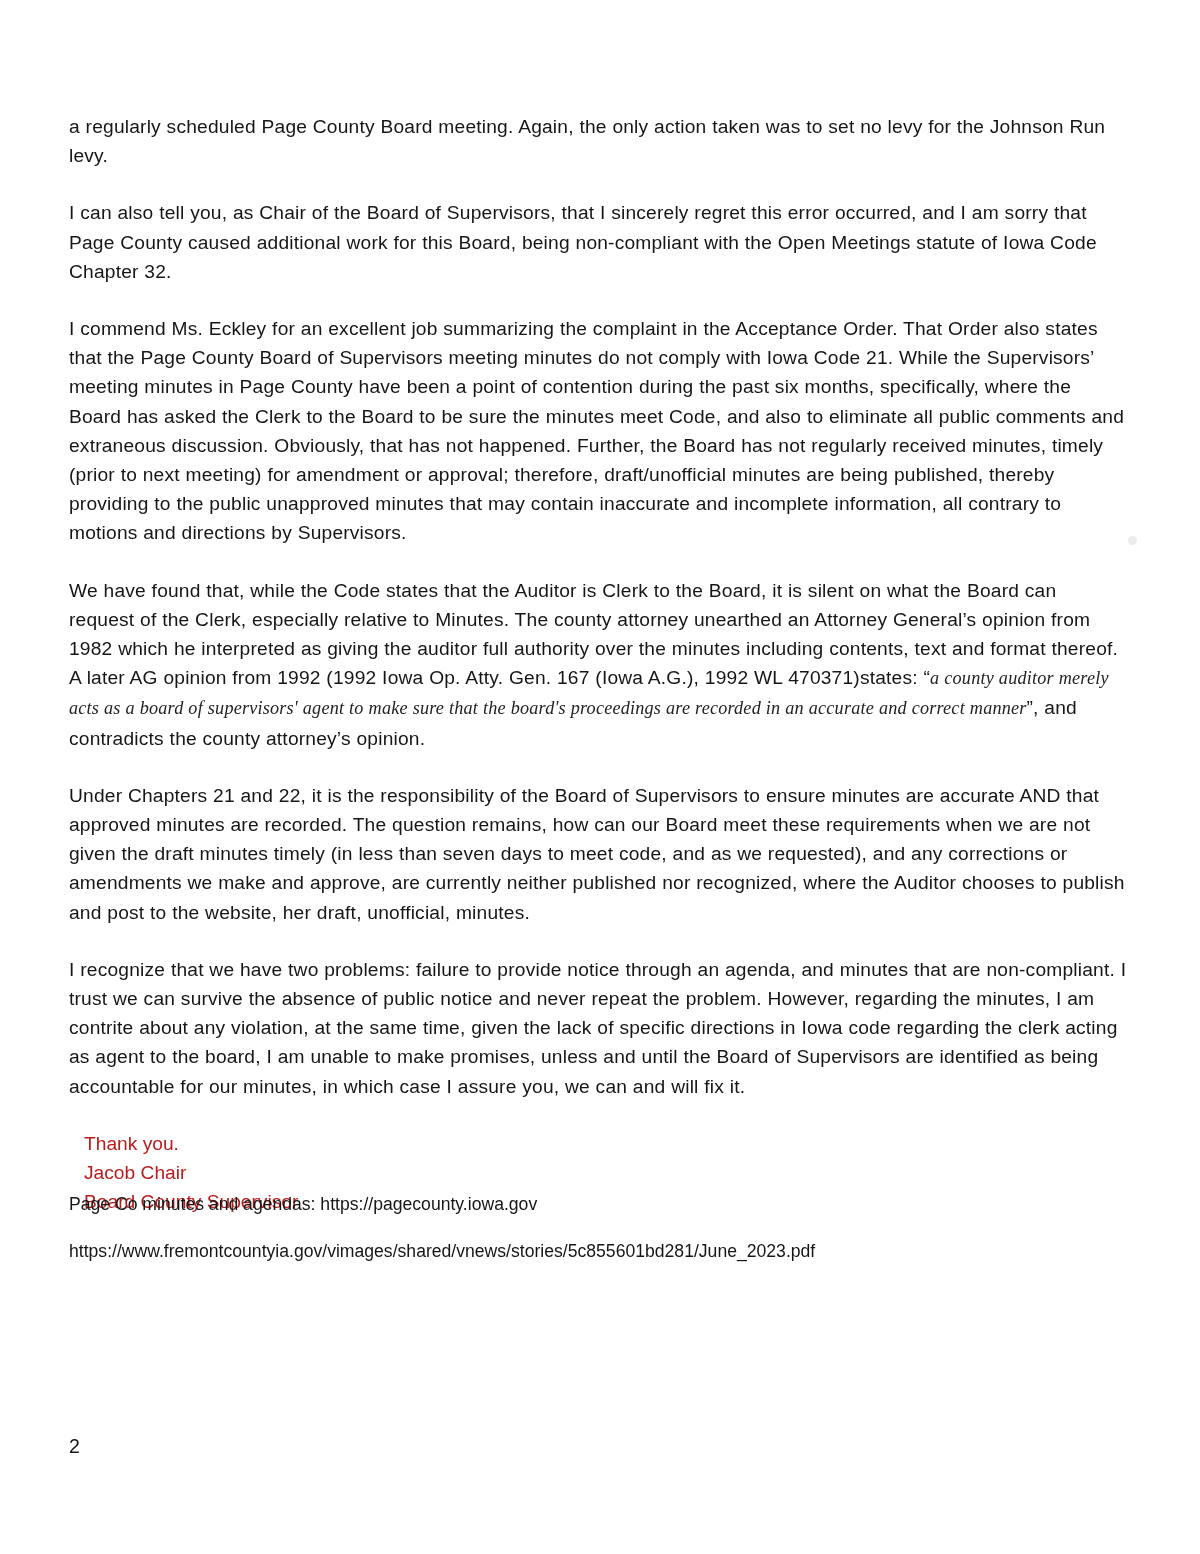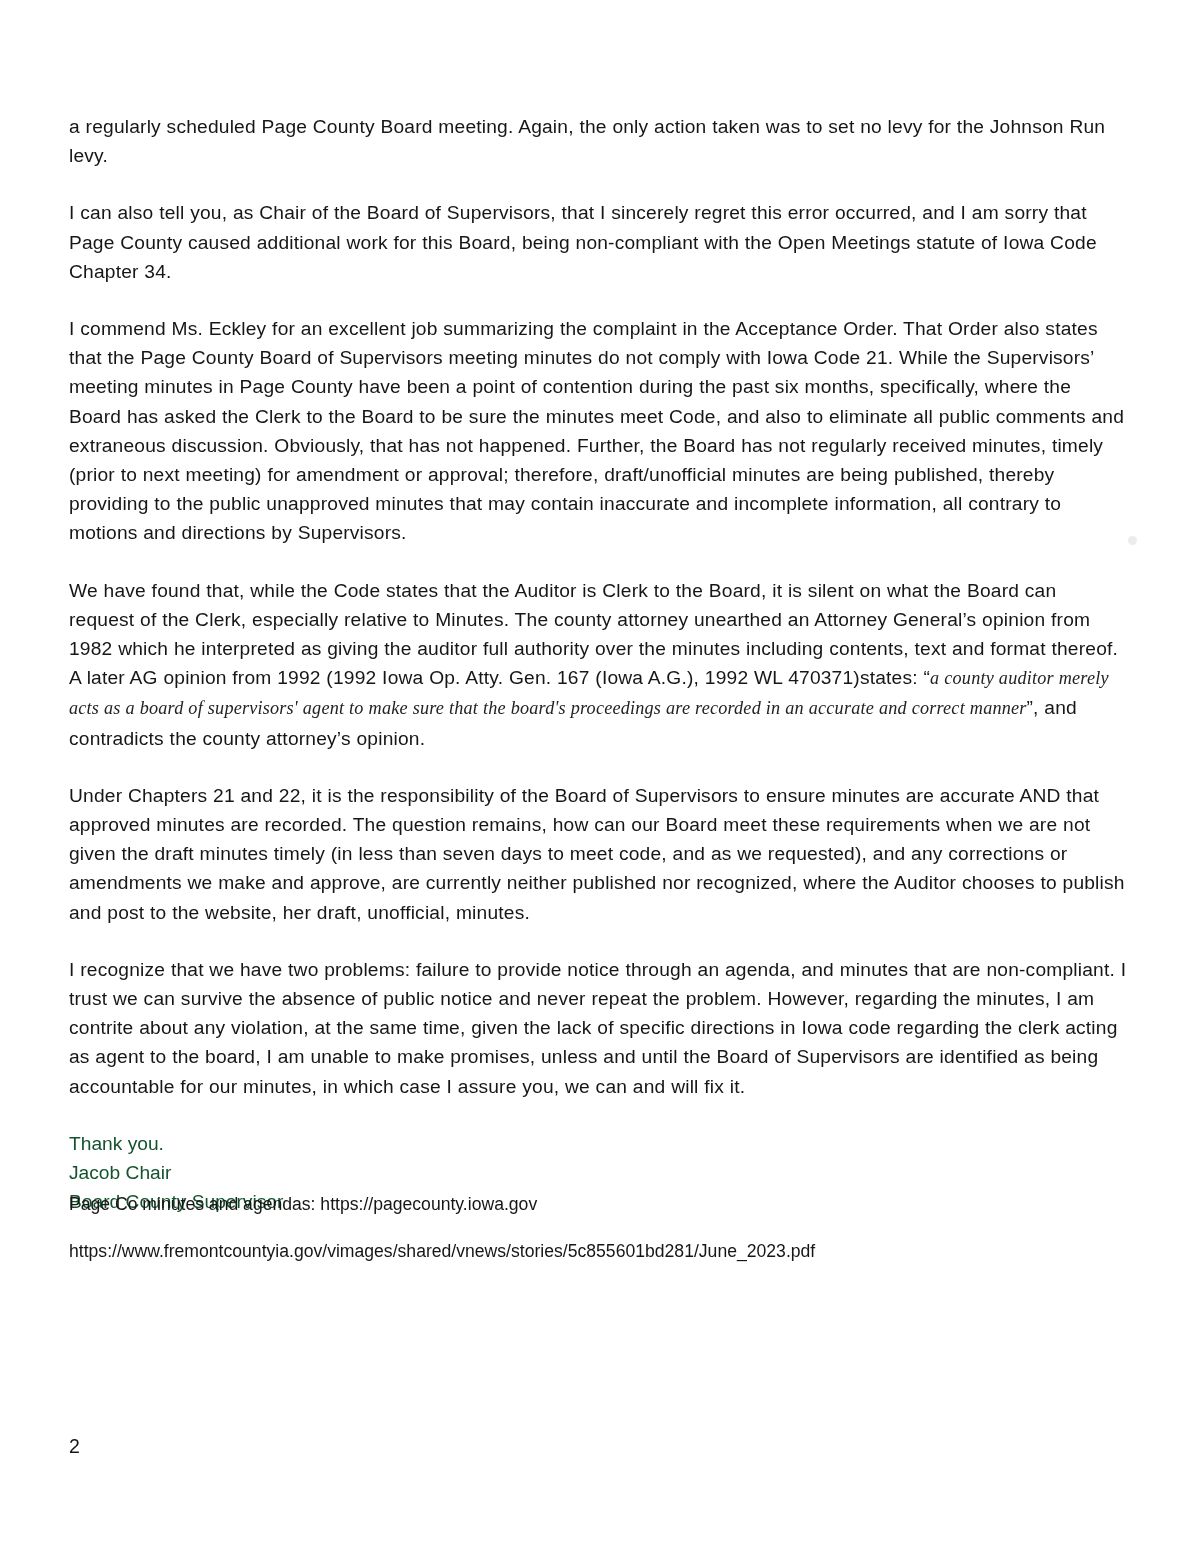--- a/index.html
+++ b/index.html
@@ -43,24 +43,24 @@
   }
 
   .quote-italic {
     font-family: "Liberation Serif", serif;
     font-style: italic;
     font-size: 18.2px;
     color: #222;
   }
 
   .signoff {
-    margin: 0;
+    margin: 15px;
     font-size: 19.2px;
     line-height: 29.2px;
-    color: #14532d;
+    color: #b91c1c;
   }
   .signoff div { white-space: pre; }
 
   .links {
     position: absolute;
     left: 69px;
     top: 1170px;
     width: 1058px;
     font-size: 17.6px;
     line-height: 26px;
@@ -90,21 +90,21 @@
 </style>
 </head>
 <body>
 
 <div class="page">
 
   <div class="content">
 
     <p class="para">a regularly scheduled Page County Board meeting. Again, the only action taken was to set no levy for the Johnson Run levy.</p>
 
-    <p class="para">I can also tell you, as Chair of the Board of Supervisors, that I sincerely regret this error occurred, and I am sorry that Page County caused additional work for this Board, being non-compliant with the Open Meetings statute of Iowa Code Chapter 34.</p>
+    <p class="para">I can also tell you, as Chair of the Board of Supervisors, that I sincerely regret this error occurred, and I am sorry that Page County caused additional work for this Board, being non-compliant with the Open Meetings statute of Iowa Code Chapter 32.</p>
 
     <p class="para">I commend Ms. Eckley for an excellent job summarizing the complaint in the Acceptance Order.  That Order also states that the Page County Board of Supervisors meeting minutes do not comply with Iowa Code 21.  While the Supervisors’ meeting minutes in Page County have been a point of contention during the past six months, specifically, where the Board has asked the Clerk to the Board to be sure the minutes meet Code, and also to eliminate all public comments and extraneous discussion. Obviously, that has not happened.  Further, the Board has not regularly received minutes, timely (prior to next meeting) for amendment or approval; therefore, draft/unofficial minutes are being published, thereby providing to the public unapproved minutes that may contain inaccurate and incomplete information, all contrary to motions and directions by Supervisors.</p>
 
     <p class="para"><span>We have found that, while the Code states that the Auditor is Clerk to the Board, it is silent on what the Board can request of the Clerk, especially relative to Minutes.  The county attorney unearthed an Attorney General’s opinion from 1982 which he interpreted as giving the auditor full authority over the minutes including contents, text and format thereof.  A later AG opinion from 1992 (1992 Iowa Op. Atty. Gen. 167 (Iowa A.G.), 1992 WL 470371)states: “</span><span class="quote-italic">a county auditor merely acts as a board of supervisors' agent to make sure that the board's proceedings are recorded in an accurate and correct manner</span><span>”,  and contradicts the county attorney’s opinion.</span></p>
 
     <p class="para">Under Chapters 21 and 22, it is the responsibility of the Board of Supervisors to ensure minutes are accurate AND that approved minutes are recorded.  The question remains, how can our Board meet these requirements when we are not given the draft minutes timely (in less than seven days to meet code, and as we requested), and any corrections or amendments we make and approve, are currently neither published nor recognized, where the Auditor chooses to publish and post to the website, her draft, unofficial, minutes.</p>
 
     <p class="para">I recognize that we have two problems: failure to provide notice through an agenda, and minutes that are non-compliant.  I trust we can survive the absence of public notice and never repeat the problem.  However, regarding the minutes, I am contrite about any violation, at the same time, given the lack of specific directions in Iowa code regarding the clerk acting as agent to the board, I am unable to make promises, unless and until the Board of Supervisors are identified as being accountable for our minutes, in which case I assure you, we can and will fix it.</p>
 
     <div class="signoff">

